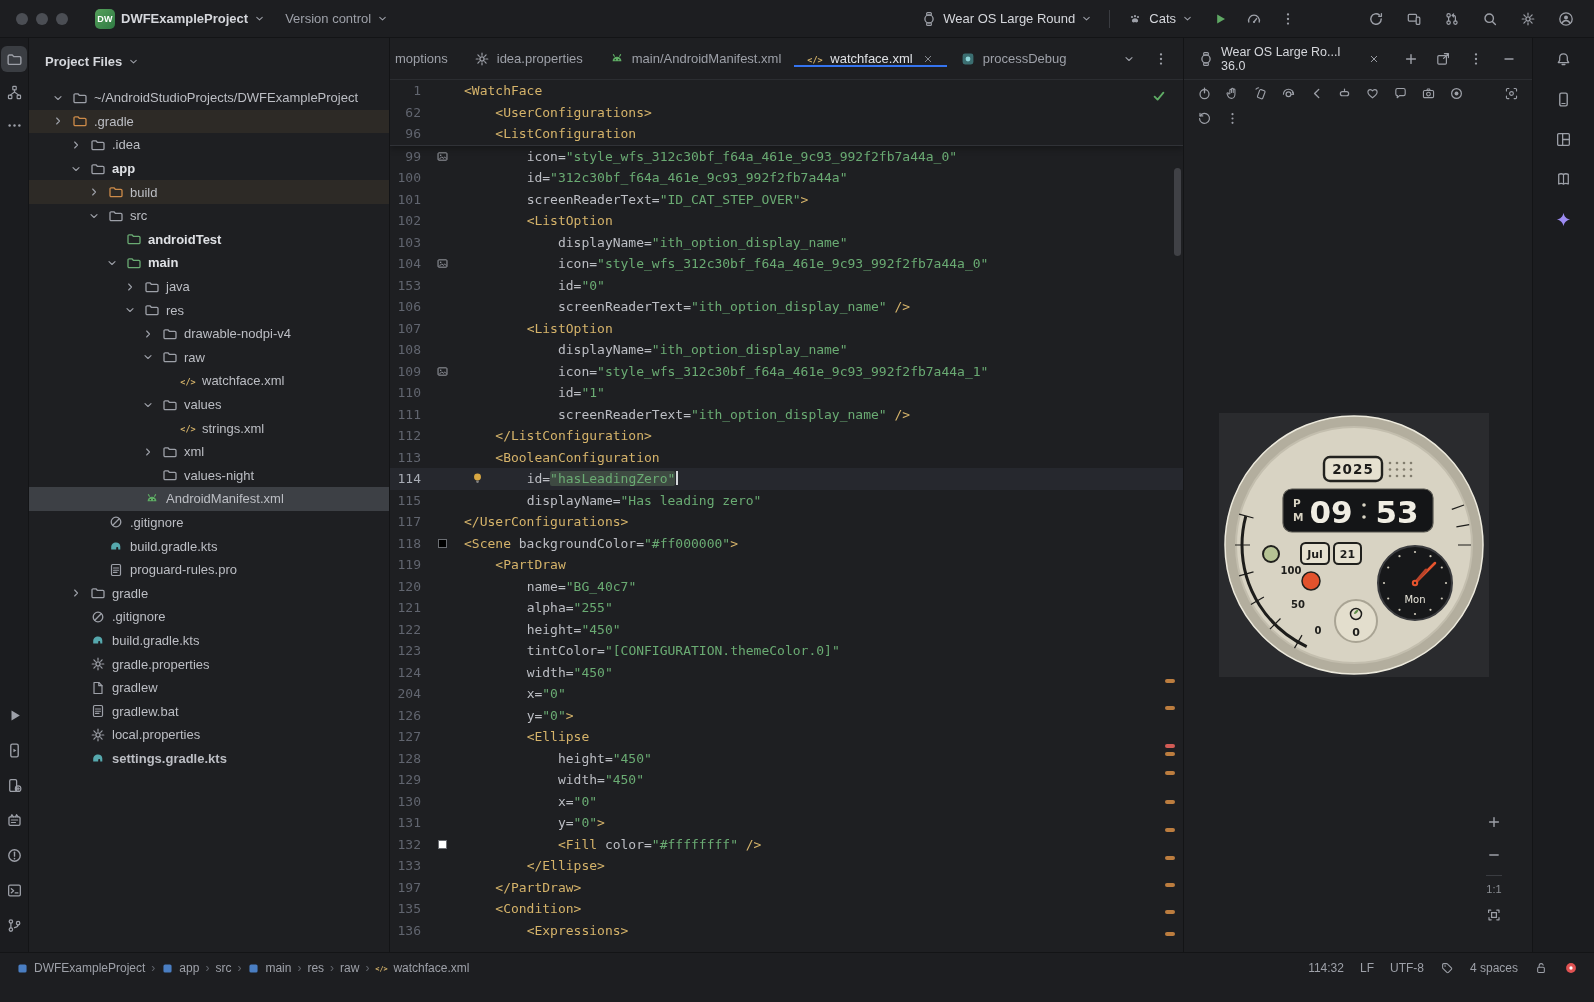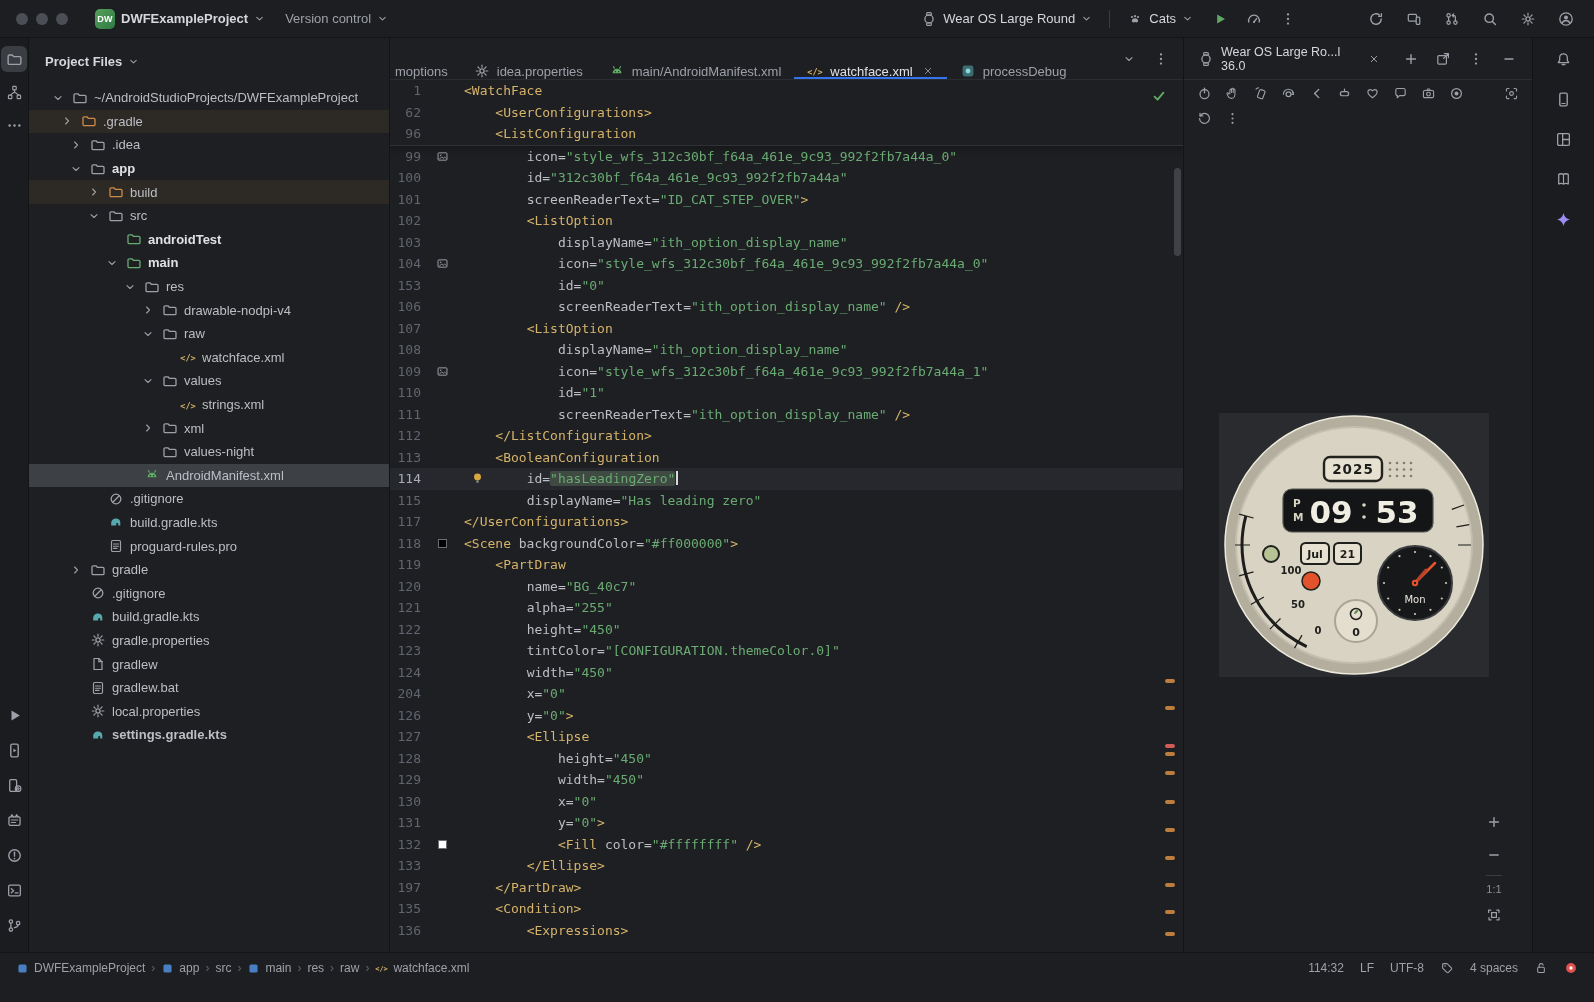--- a/index.html
+++ b/index.html
@@ -44,21 +44,21 @@
   .tree-row{display:flex;align-items:center;height:23.6px;gap:5px;white-space:nowrap;cursor:default}
   .tree-row .chev{width:17px;flex:0 0 17px;display:inline-flex;justify-content:center}
   .tree-row .ticon{width:18px;flex:0 0 18px;display:inline-flex;justify-content:center}
   .tree-row .tlabel{color:#bcbec4}
   .tree-row.bold .tlabel{color:#dfe1e5;font-weight:700}
   .tree-row.sel{background:#3d4045}
   .tree-row.soft{background:rgba(186,144,76,.10)}
 
   
   .editor-area{flex:1;min-width:0;display:flex;flex-direction:column;background:#1e1f22}
-  .tabbar{flex:0 0 42px;display:flex;align-items:flex-end;border-bottom:1px solid #2b2d31;position:relative;overflow:hidden;padding-right:58px}
+  .tabbar{flex:0 0 42px;display:flex;align-items:center;border-bottom:1px solid #2b2d31;position:relative;overflow:hidden;padding-right:58px}
   .tab{display:flex;align-items:center;gap:7px;padding:0 13px;color:#9da0a8;white-space:nowrap;position:relative;cursor:default}
   .tab.partial{padding-left:5px;color:#9da0a8}
   .tab.active{color:#dfe1e5}
   .tab.active::after{content:"";position:absolute;left:0;right:0;bottom:0;height:2px;background:#3574f0}
   .tab .tclose{margin-left:2px;color:#8a8d93}
   .tab .tclose svg{width:12px;height:12px}
   .tabctl{position:absolute;right:0;top:0;bottom:0;display:flex;align-items:center;gap:4px;padding:0 8px;background:#1e1f22}
   .editor{flex:1;position:relative;overflow:hidden;font-family:"DejaVu Sans Mono",monospace;font-size:13px}
   .cline{display:flex;height:21.5px;line-height:21.5px;white-space:pre;position:relative}
   .cline .lnum{flex:0 0 38px;text-align:right;padding-right:7px;color:#61656f;user-select:none}
@@ -359,21 +359,21 @@
                 <path d="M4 6.2 8 10l4-3.8" fill="none" stroke="currentColor" stroke-width="1.5" stroke-linecap="round" stroke-linejoin="round"></path>
               </svg>
             </span>
             <span class="ticon icon" style="color: rgb(157, 160, 168);">
               <svg viewBox="0 0 16 16">
                 <path d="M2 5c0-.7.5-1.2 1.2-1.2h2.7l1.4 1.5h5.5c.7 0 1.2.5 1.2 1.2v4.9c0 .7-.5 1.2-1.2 1.2H3.2c-.7 0-1.2-.5-1.2-1.2z" fill="none" stroke="currentColor" stroke-width="1.3" stroke-linecap="round" stroke-linejoin="round"></path>
               </svg>
             </span>
             <span class="tlabel">~/AndroidStudioProjects/DWFExampleProject</span>
           </div>
-          <div class="tree-row soft" style="padding-left: 29px;">
+          <div class="tree-row soft" style="padding-left: 20px;">
             <span class="chev icon sm">
               <svg viewBox="0 0 16 16">
                 <path d="M6.2 4 10 8l-3.8 4" fill="none" stroke="currentColor" stroke-width="1.5" stroke-linecap="round" stroke-linejoin="round"></path>
               </svg>
             </span>
             <span class="ticon icon" style="color: rgb(205, 139, 73);">
               <svg viewBox="0 0 16 16">
                 <path d="M2 5c0-.7.5-1.2 1.2-1.2h2.7l1.4 1.5h5.5c.7 0 1.2.5 1.2 1.2v4.9c0 .7-.5 1.2-1.2 1.2H3.2c-.7 0-1.2-.5-1.2-1.2z" fill="none" stroke="currentColor" stroke-width="1.3" stroke-linecap="round" stroke-linejoin="round"></path>
               </svg>
             </span>
@@ -445,20 +445,33 @@
               <svg viewBox="0 0 16 16">
                 <path d="M4 6.2 8 10l4-3.8" fill="none" stroke="currentColor" stroke-width="1.5" stroke-linecap="round" stroke-linejoin="round"></path>
               </svg>
             </span>
             <span class="ticon icon" style="color: rgb(106, 171, 115);">
               <svg viewBox="0 0 16 16">
                 <path d="M2 5c0-.7.5-1.2 1.2-1.2h2.7l1.4 1.5h5.5c.7 0 1.2.5 1.2 1.2v4.9c0 .7-.5 1.2-1.2 1.2H3.2c-.7 0-1.2-.5-1.2-1.2z" fill="none" stroke="currentColor" stroke-width="1.3" stroke-linecap="round" stroke-linejoin="round"></path>
               </svg>
             </span>
             <span class="tlabel">main</span>
+          </div>
+          <div class="tree-row" style="padding-left: 92px;">
+            <span class="chev icon sm">
+              <svg viewBox="0 0 16 16">
+                <path d="M6.2 4 10 8l-3.8 4" fill="none" stroke="currentColor" stroke-width="1.5" stroke-linecap="round" stroke-linejoin="round"></path>
+              </svg>
+            </span>
+            <span class="ticon icon" style="color: rgb(157, 160, 168);">
+              <svg viewBox="0 0 16 16">
+                <path d="M2 5c0-.7.5-1.2 1.2-1.2h2.7l1.4 1.5h5.5c.7 0 1.2.5 1.2 1.2v4.9c0 .7-.5 1.2-1.2 1.2H3.2c-.7 0-1.2-.5-1.2-1.2z" fill="none" stroke="currentColor" stroke-width="1.3" stroke-linecap="round" stroke-linejoin="round"></path>
+              </svg>
+            </span>
+            <span class="tlabel">java</span>
           </div>
           <div class="tree-row" style="padding-left: 92px;">
             <span class="chev icon sm">
               <svg viewBox="0 0 16 16">
                 <path d="M4 6.2 8 10l4-3.8" fill="none" stroke="currentColor" stroke-width="1.5" stroke-linecap="round" stroke-linejoin="round"></path>
               </svg>
             </span>
             <span class="ticon icon" style="color: rgb(157, 160, 168);">
               <svg viewBox="0 0 16 16">
                 <path d="M2 5c0-.7.5-1.2 1.2-1.2h2.7l1.4 1.5h5.5c.7 0 1.2.5 1.2 1.2v4.9c0 .7-.5 1.2-1.2 1.2H3.2c-.7 0-1.2-.5-1.2-1.2z" fill="none" stroke="currentColor" stroke-width="1.3" stroke-linecap="round" stroke-linejoin="round"></path>

